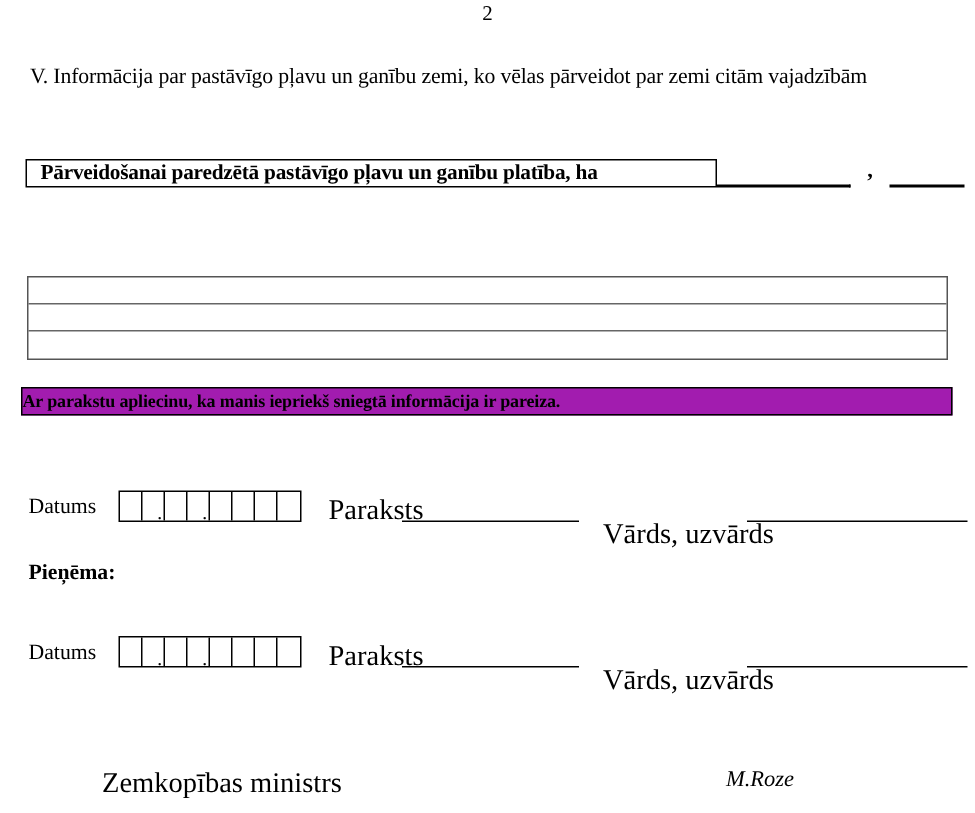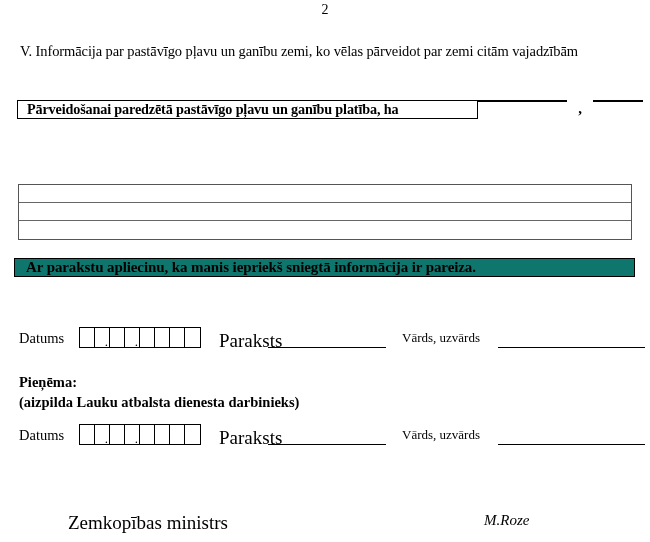--- a/index.html
+++ b/index.html
@@ -45,21 +45,21 @@
     letter-spacing: -0.1px;
   }
 
   
   .area-row {
     position: absolute;
     left: 17px;
     top: 100px;
     height: 25px;
     display: flex;
-    align-items: flex-start;
+    align-items: flex-end;
   }
   .area-label-cell {
     box-sizing: border-box;
     width: 461px;
     border: 1.6px solid #000;
     display: flex;
     align-items: center;
     padding-left: 9px;
     font-size: 14.2px;
     font-weight: bold;
@@ -123,26 +123,26 @@
   .expl-table-row:last-child { border-bottom: none; }
 
   
   .declaration-bar {
     position: absolute;
     left: 14px;
     top: 258px;
     width: 621px;
     height: 19px;
     box-sizing: border-box;
-    background: #0f766e;
+    background: #a21caf;
     border: 1.3px solid #000;
     display: flex;
     align-items: center;
-    padding-left: 11px;
-    font-size: 15px;
+    padding-left: 0;
+    font-size: 12px;
     font-weight: bold;
     letter-spacing: -0.1px;
     white-space: nowrap;
   }
 
   
   .section-vi-heading {
     position: absolute;
     left: 19px;
     top: 294px;
@@ -195,22 +195,22 @@
   .sig-line-paraksts {
     position: absolute;
     left: 268px;
     top: 20px;
     width: 118px;
     border-bottom: 1.1px solid #000;
   }
   .sig-label-vards {
     position: absolute;
     left: 402px;
-    top: 3px;
-    font-size: 13px;
+    top: 19px;
+    font-size: 19px;
     text-align: center;
   }
   .sig-line-vards {
     position: absolute;
     left: 498px;
     top: 20px;
     width: 147px;
     border-bottom: 1.1px solid #000;
   }
 
@@ -289,21 +289,20 @@
       <div class="date-cell"></div>
     </div>
     <div class="sig-label-paraksts">Paraksts</div>
     <div class="sig-line-paraksts"></div>
     <div class="sig-label-vards">Vārds, uzvārds</div>
     <div class="sig-line-vards"></div>
   </div>
 
   <div class="received-block">
     <div>Pieņēma:</div>
-    <div>(aizpilda Lauku atbalsta dienesta darbinieks)</div>
   </div>
 
   <div class="sig-block sig-block-2">
     <div class="sig-label-datums">Datums</div>
     <div class="date-boxes">
       <div class="date-cell"></div>
       <div class="date-cell">
           <span class="dot">.</span>
         </div>
       <div class="date-cell"></div>

